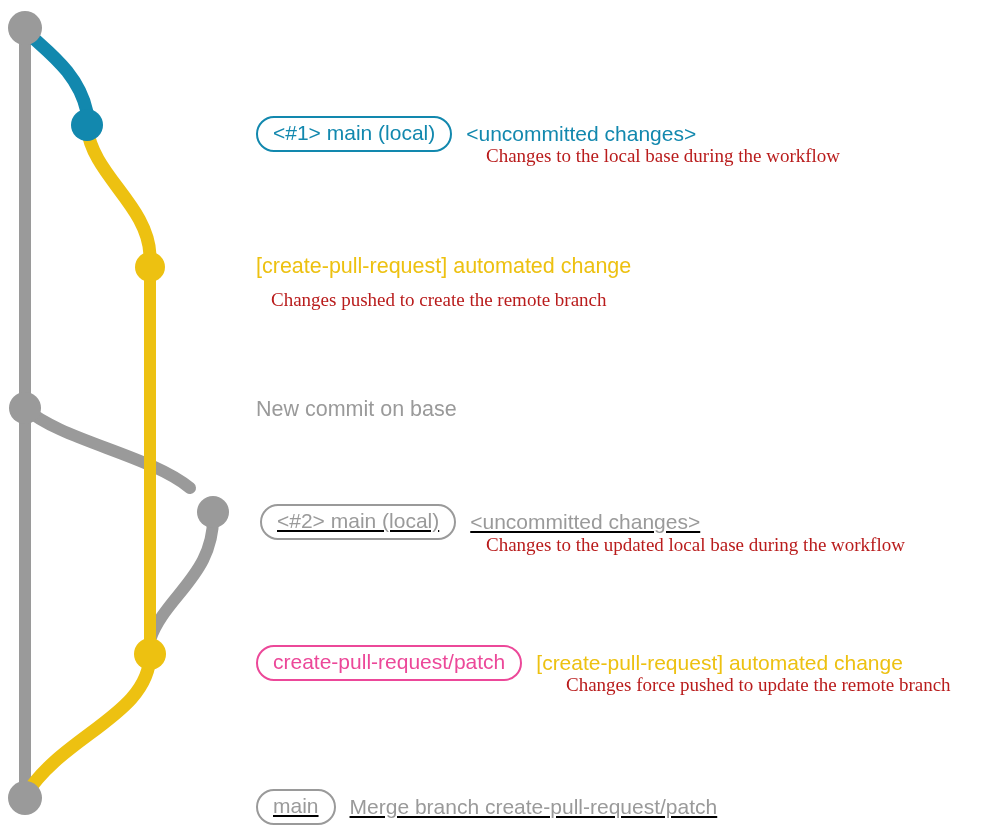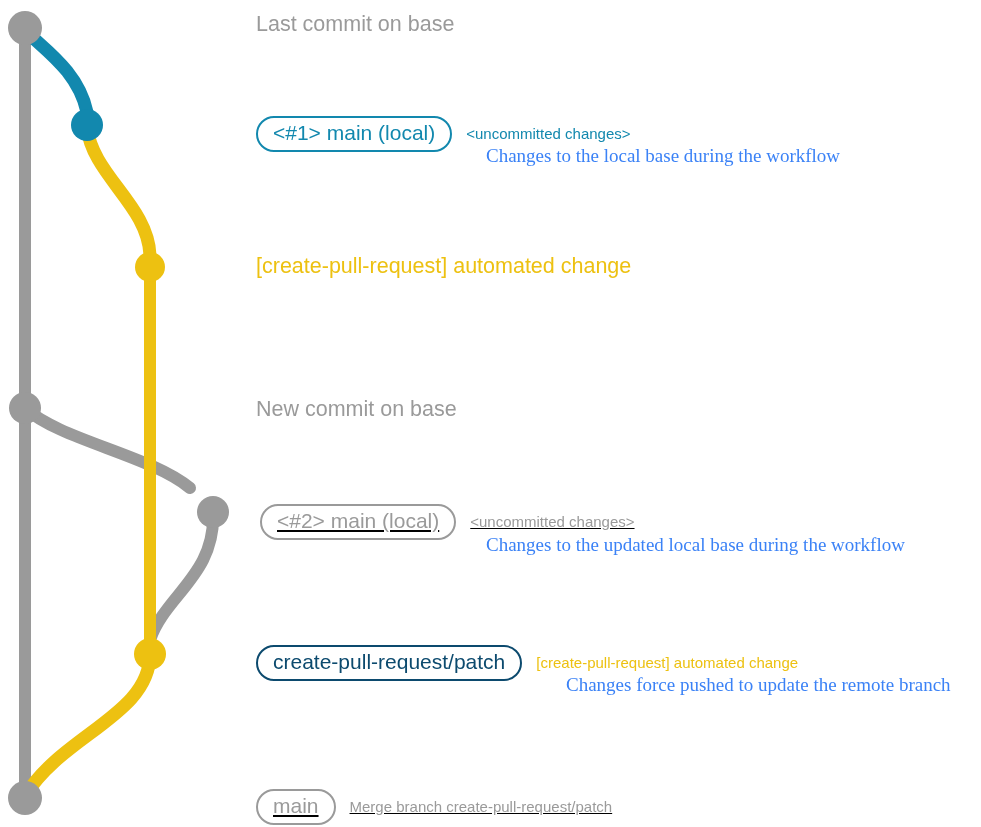--- a/index.html
+++ b/index.html
@@ -35,24 +35,24 @@
     border: 2px solid currentColor;
     border-radius: 18px;
     padding: 4px 15px 6px 15px;
     font-size: 21px;
     line-height: 22px;
     white-space: nowrap;
     background: #ffffff;
   }
   .pill-gray { color: #9a9a9a; }
   .pill-teal { color: #1288ae; }
-  .pill-yellow { color: #0c4a6e; }
+  .pill-yellow { color: #ec4899; }
 
   .subject {
-    font-size: 15px;
+    font-size: 21px;
     line-height: 24px;
     white-space: nowrap;
   }
   .subject-gray { color: #9a9a9a; }
   .subject-teal { color: #1288ae; }
   .subject-yellow { color: #edc111; }
 
   .headline {
     position: absolute;
     font-size: 21.5px;
@@ -60,21 +60,21 @@
     white-space: nowrap;
   }
   .headline-gray { color: #9a9a9a; }
   .headline-yellow { color: #edc111; }
 
   .desc {
     position: absolute;
     font-family: "Liberation Serif", serif;
     font-size: 19px;
     line-height: 21px;
-    color: #3b82f6;
+    color: #b91c1c;
     white-space: nowrap;
   }
   .pill-gap { width: 14px; flex: 0 0 auto; }
 </style>
 </head>
 <body>
 
 <div id="canvas">
 
   <svg id="graph-svg" viewBox="0 0 981 827" xmlns="http://www.w3.org/2000/svg">
@@ -95,30 +95,30 @@
 
     <circle cx="25" cy="28" r="17" fill="#9a9a9a"></circle>
     <circle cx="87" cy="125" r="16" fill="#1288ae"></circle>
     <circle cx="150" cy="267" r="15" fill="#edc111"></circle>
     <circle cx="25" cy="408" r="16" fill="#9a9a9a"></circle>
     <circle cx="213" cy="512" r="16" fill="#9a9a9a"></circle>
     <circle cx="150" cy="654" r="16" fill="#edc111"></circle>
     <circle cx="25" cy="798" r="17" fill="#9a9a9a"></circle>
   </svg>
 
-  <div class="headline headline-gray" style="left:256px; top:12px;">Last commit on base</div>
 
   <div class="row" style="left:256px; top:108px;">
     <span class="pill pill-teal">&lt;#1&gt; main (local)</span>
     <span class="pill-gap"></span>
     <span class="subject subject-teal" style="padding-top:6px;">&lt;uncommitted changes&gt;</span>
   </div>
   <div class="desc" style="left:486px; top:145px;">Changes to the local base during the workflow</div>
 
   <div class="headline headline-yellow" style="left:256px; top:254px;">[create-pull-request] automated change</div>
+  <div class="desc" style="left:271px; top:289px;">Changes pushed to create the remote branch</div>
 
   <div class="headline headline-gray" style="left:256px; top:397px;">New commit on base</div>
 
   <div class="row" style="left:260px; top:496px;text-decoration:underline;">
     <span class="pill pill-gray">&lt;#2&gt; main (local)</span>
     <span class="pill-gap"></span>
     <span class="subject subject-gray" style="padding-top:6px;">&lt;uncommitted changes&gt;</span>
   </div>
   <div class="desc" style="left:486px; top:534px;">Changes to the updated local base during the workflow</div>
 

